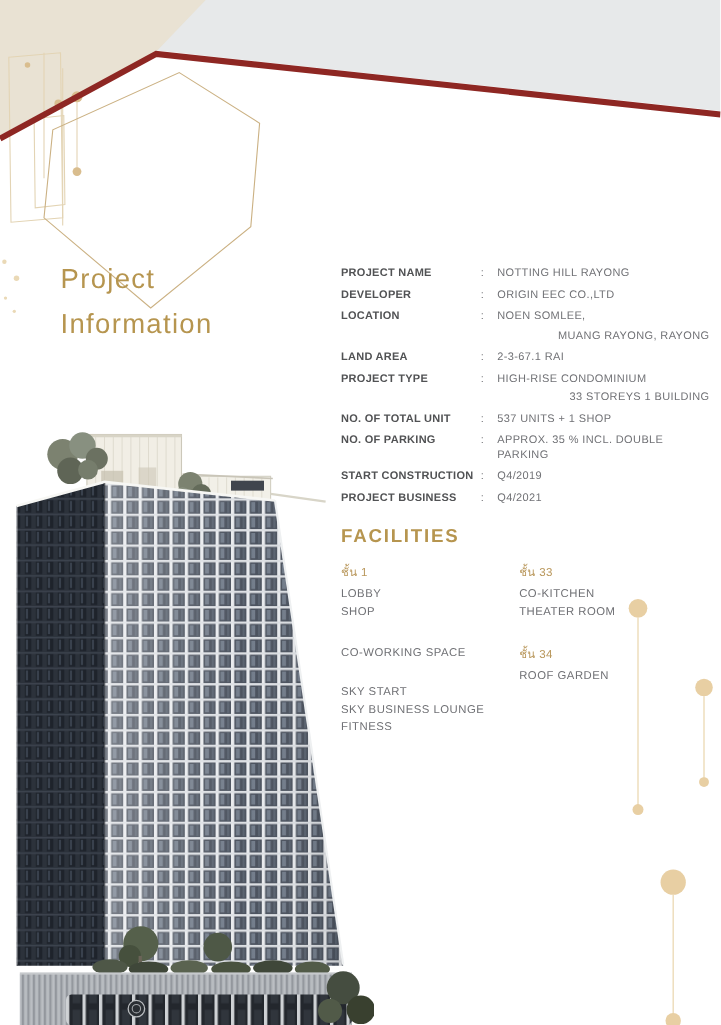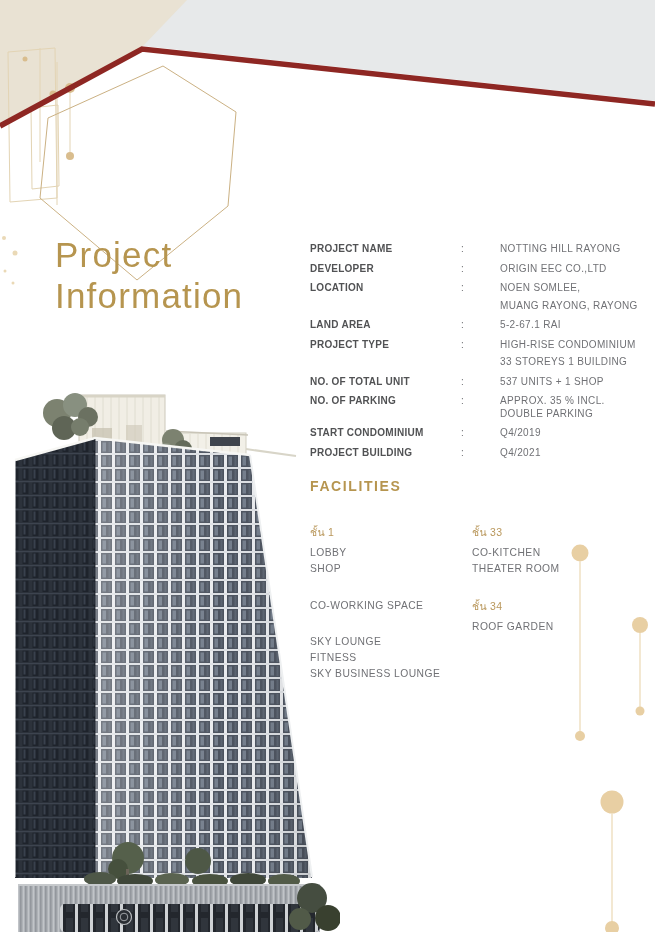--- a/index.html
+++ b/index.html
@@ -6,37 +6,37 @@
   body{
     width:655px;height:932px;position:relative;overflow:hidden;background:#ffffff;
     font-family:"Liberation Sans","DejaVu Sans",sans-serif;
     -webkit-font-smoothing:antialiased;
   }
   .layer{position:absolute;pointer-events:none;}
 
   
   .title{
     position:absolute;left:55px;top:234px;
-    font-size:35px;line-height:41px;letter-spacing:1.2px;
+    font-size:25px;line-height:41px;letter-spacing:1.2px;
     color:#b6954f;font-weight:500;z-index:5;
   }
 
   
   .details{position:absolute;left:310px;top:243px;width:335px;z-index:5;
     font-size:10px;letter-spacing:0.35px;}
-  .drow{display:flex;margin-bottom:7px;line-height:12.5px;gap:24px;}
+  .drow{display:flex;margin-bottom:7px;line-height:12.5px;}
   .dlabel{width:127px;flex:0 0 127px;font-weight:bold;color:#515254;letter-spacing:0.25px;}
   .dcolon{width:15px;flex:0 0 15px;color:#707175;}
   .dvals{flex:1;color:#707175;}
-  .dvals div + div{margin-top:5px;}
+  .dvals div + div{margin-top:5px;text-align:right;}
 
   
   .facilities{position:absolute;left:310px;top:478px;width:340px;z-index:5;}
-  .fheading{font-size:14px;font-weight:bold;letter-spacing:1.6px;color:#b6954f;}
-  .fcols{display:flex;margin-top:30px;}
+  .fheading{font-size:17px;font-weight:bold;letter-spacing:1.6px;color:#b6954f;}
+  .fcols{display:flex;margin-top:14px;}
   .fcol{width:162px;flex:0 0 162px;}
   .fcol:last-child{flex:1;width:auto;}
   .fgroup{margin-bottom:21px;}
   .ffloor{color:#b9975b;font-size:10.5px;margin-bottom:4px;letter-spacing:0.3px;}
   .fitem{color:#707175;font-size:10.3px;line-height:15.8px;letter-spacing:0.45px;}
 </style>
 </head>
 <body>
 
 <svg class="layer" style="left:0;top:0;" width="655" height="340" viewBox="0 0 655 340">
@@ -92,21 +92,21 @@
     <div class="dcolon">:</div>
     <div class="dvals">
       <div>NOEN SOMLEE,</div>
       <div>MUANG RAYONG, RAYONG</div>
     </div>
   </div>
   <div class="drow">
     <div class="dlabel">LAND AREA</div>
     <div class="dcolon">:</div>
     <div class="dvals">
-        <div>5-2-67.1 RAI</div>
+        <div>2-3-67.1 RAI</div>
       </div>
   </div>
   <div class="drow">
     <div class="dlabel">PROJECT TYPE</div>
     <div class="dcolon">:</div>
     <div class="dvals">
       <div>HIGH-RISE CONDOMINIUM</div>
       <div>33 STOREYS 1 BUILDING</div>
     </div>
   </div>
@@ -118,51 +118,51 @@
       </div>
   </div>
   <div class="drow">
     <div class="dlabel">NO. OF PARKING</div>
     <div class="dcolon">:</div>
     <div class="dvals">
         <div>APPROX. 35 % INCL. DOUBLE PARKING</div>
       </div>
   </div>
   <div class="drow">
-    <div class="dlabel">START CONDOMINIUM</div>
+    <div class="dlabel">START CONSTRUCTION</div>
     <div class="dcolon">:</div>
     <div class="dvals">
         <div>Q4/2019</div>
       </div>
   </div>
   <div class="drow">
-    <div class="dlabel">PROJECT BUILDING</div>
+    <div class="dlabel">PROJECT BUSINESS</div>
     <div class="dcolon">:</div>
     <div class="dvals">
         <div>Q4/2021</div>
       </div>
   </div>
 </div>
 
 <div class="facilities">
   <div class="fheading">FACILITIES</div>
   <div class="fcols">
     <div class="fcol">
       <div class="fgroup">
         <div class="ffloor">ชั้น 1</div>
         <div class="fitem">LOBBY</div>
         <div class="fitem">SHOP</div>
       </div>
       <div class="fgroup">
         <div class="fitem">CO-WORKING SPACE</div>
       </div>
       <div class="fgroup">
-        <div class="fitem">SKY LOUNGE</div>
+        <div class="fitem">SKY START</div>
+        <div class="fitem">SKY BUSINESS LOUNGE</div>
         <div class="fitem">FITNESS</div>
-        <div class="fitem">SKY BUSINESS LOUNGE</div>
       </div>
     </div>
     <div class="fcol">
       <div class="fgroup">
         <div class="ffloor">ชั้น 33</div>
         <div class="fitem">CO-KITCHEN</div>
         <div class="fitem">THEATER ROOM</div>
       </div>
       <div class="fgroup">
         <div class="ffloor">ชั้น 34</div>

